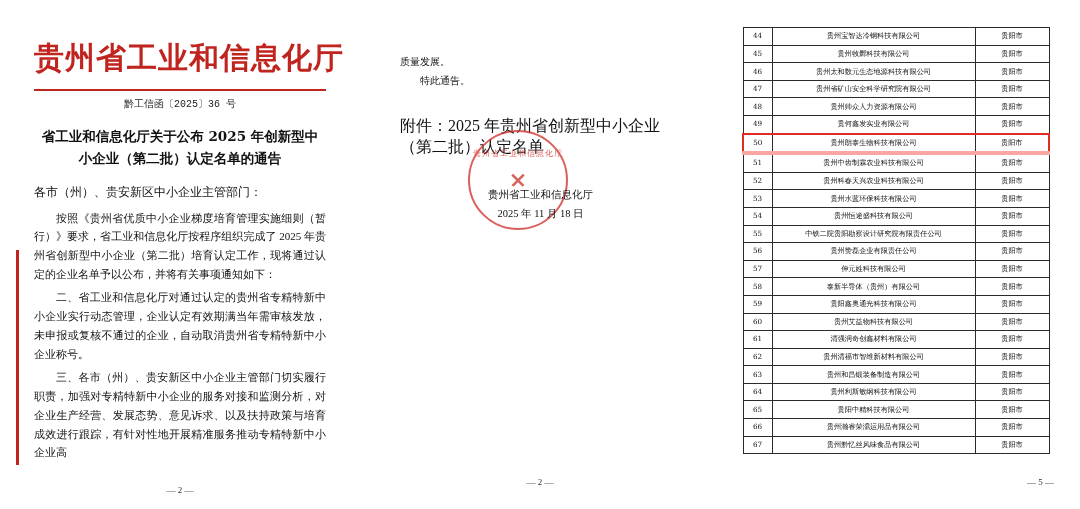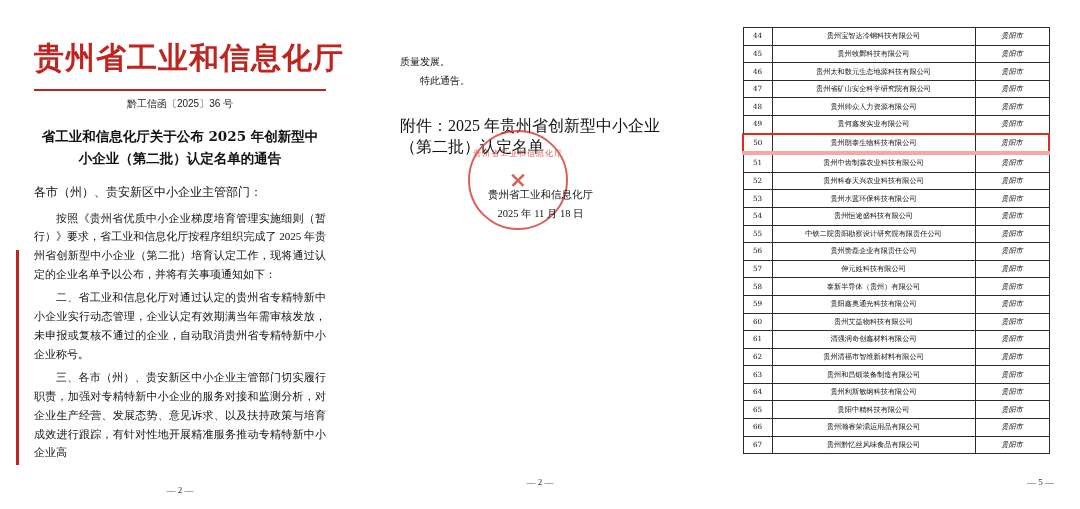--- a/index.html
+++ b/index.html
@@ -27,21 +27,21 @@
     letter-spacing:1px;
     text-align:center;
     white-space:nowrap;
     margin-top:10px;
   }
   .red-rule{
     height:2px;background:#c0241f;margin:10px 0 6px 0;
   }
   .doc-no{
     text-align:center;font-size:10px;color:#1a1a1a;margin:4px 0 14px 0;
-    font-family:Liberation Sans, sans-serif;
+    font-family:Liberation Mono, monospace;
   }
   .title{
     text-align:center;font-size:13.5px;line-height:1.65;font-weight:bold;
     font-family:"DejaVu Serif", serif;color:#111;
     margin:0 6px 14px 6px;
   }
   .salute{font-size:12px;margin:0 0 8px 0;color:#111;}
   .para{
     font-size:11px;line-height:1.72;text-align:justify;color:#111;
     text-indent:2em;margin:0 0 4px 0;
@@ -108,21 +108,21 @@
     color:#111;
     height:14.6px;
     line-height:1.1;
     text-align:center;
     overflow:hidden;
     white-space:nowrap;
     font-family:"DejaVu Serif", serif;
   }
   td.c-no{width:26px;}
   td.c-name{width:200px;}
-  td.c-city{width:71px;font-style:italic;}
+  td.c-city{width:71px;}
   tr.highlight td{
     border-top:2px solid #e02b22;
     border-bottom:4px solid #fca5a5;
   }
   tr.highlight td.c-no{border-left:2px solid #e02b22;}
   tr.highlight td.c-city{border-right:2px solid #e02b22;}
   .pagenum3{
     position:absolute;bottom:22px;right:26px;
     font-size:9px;color:#333;
   }

